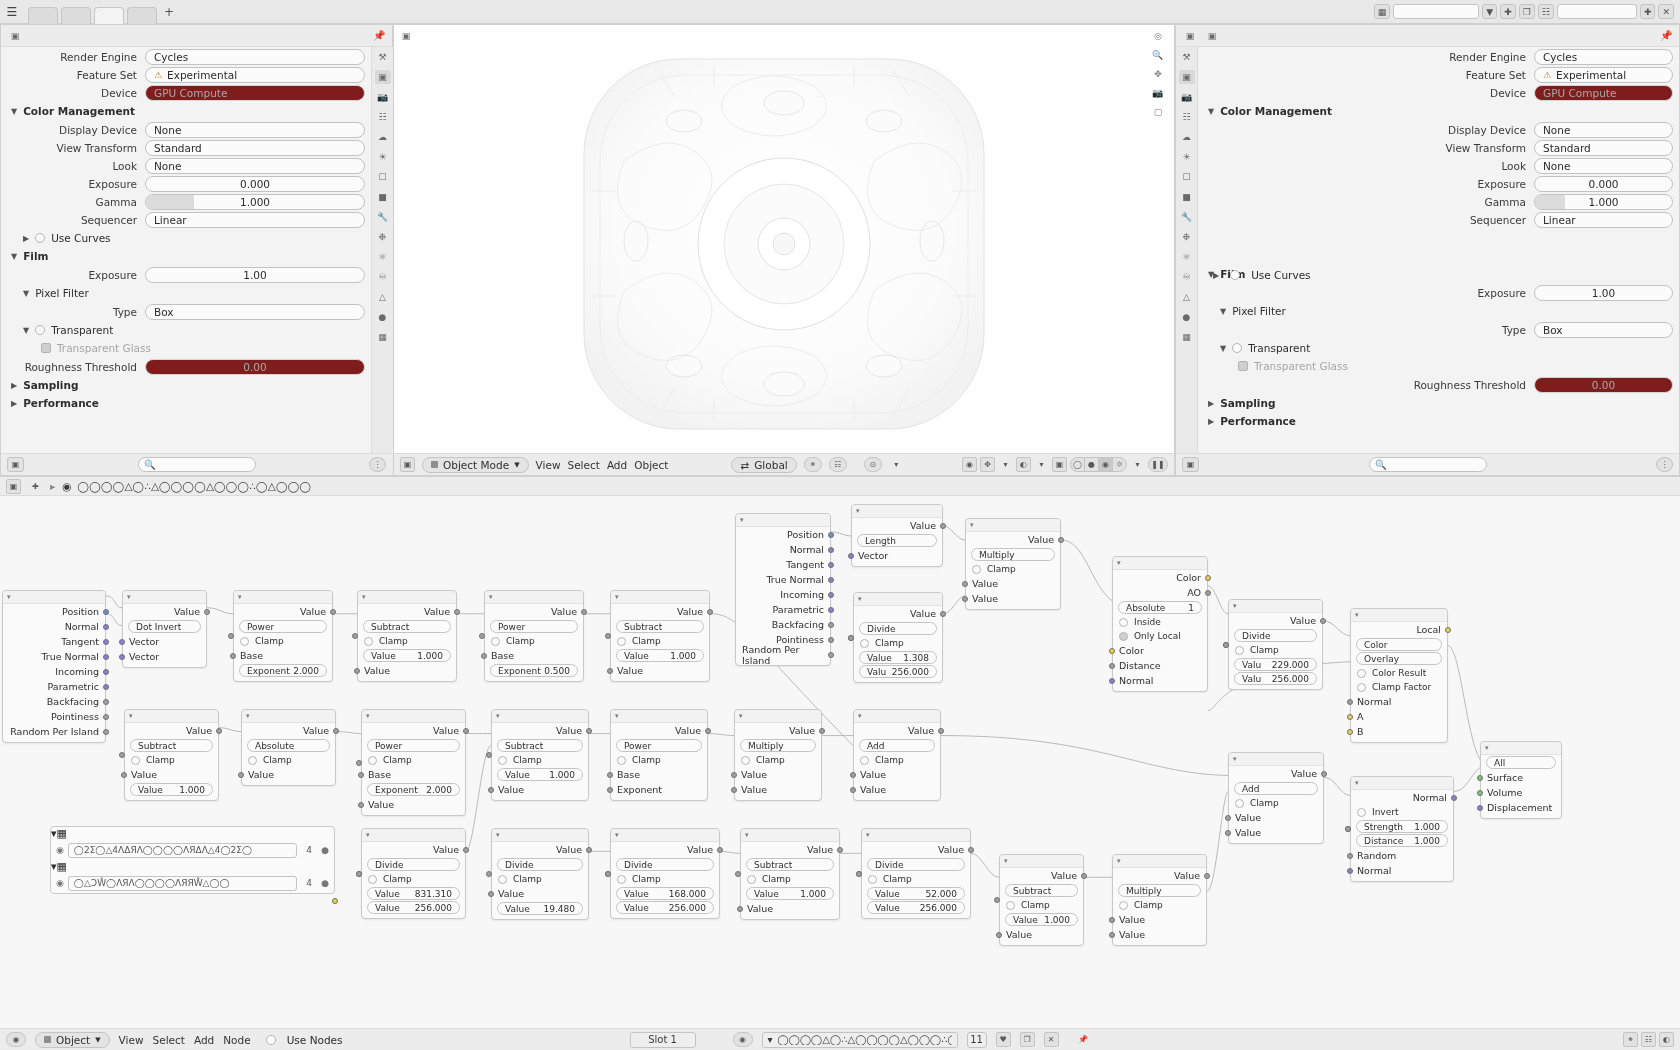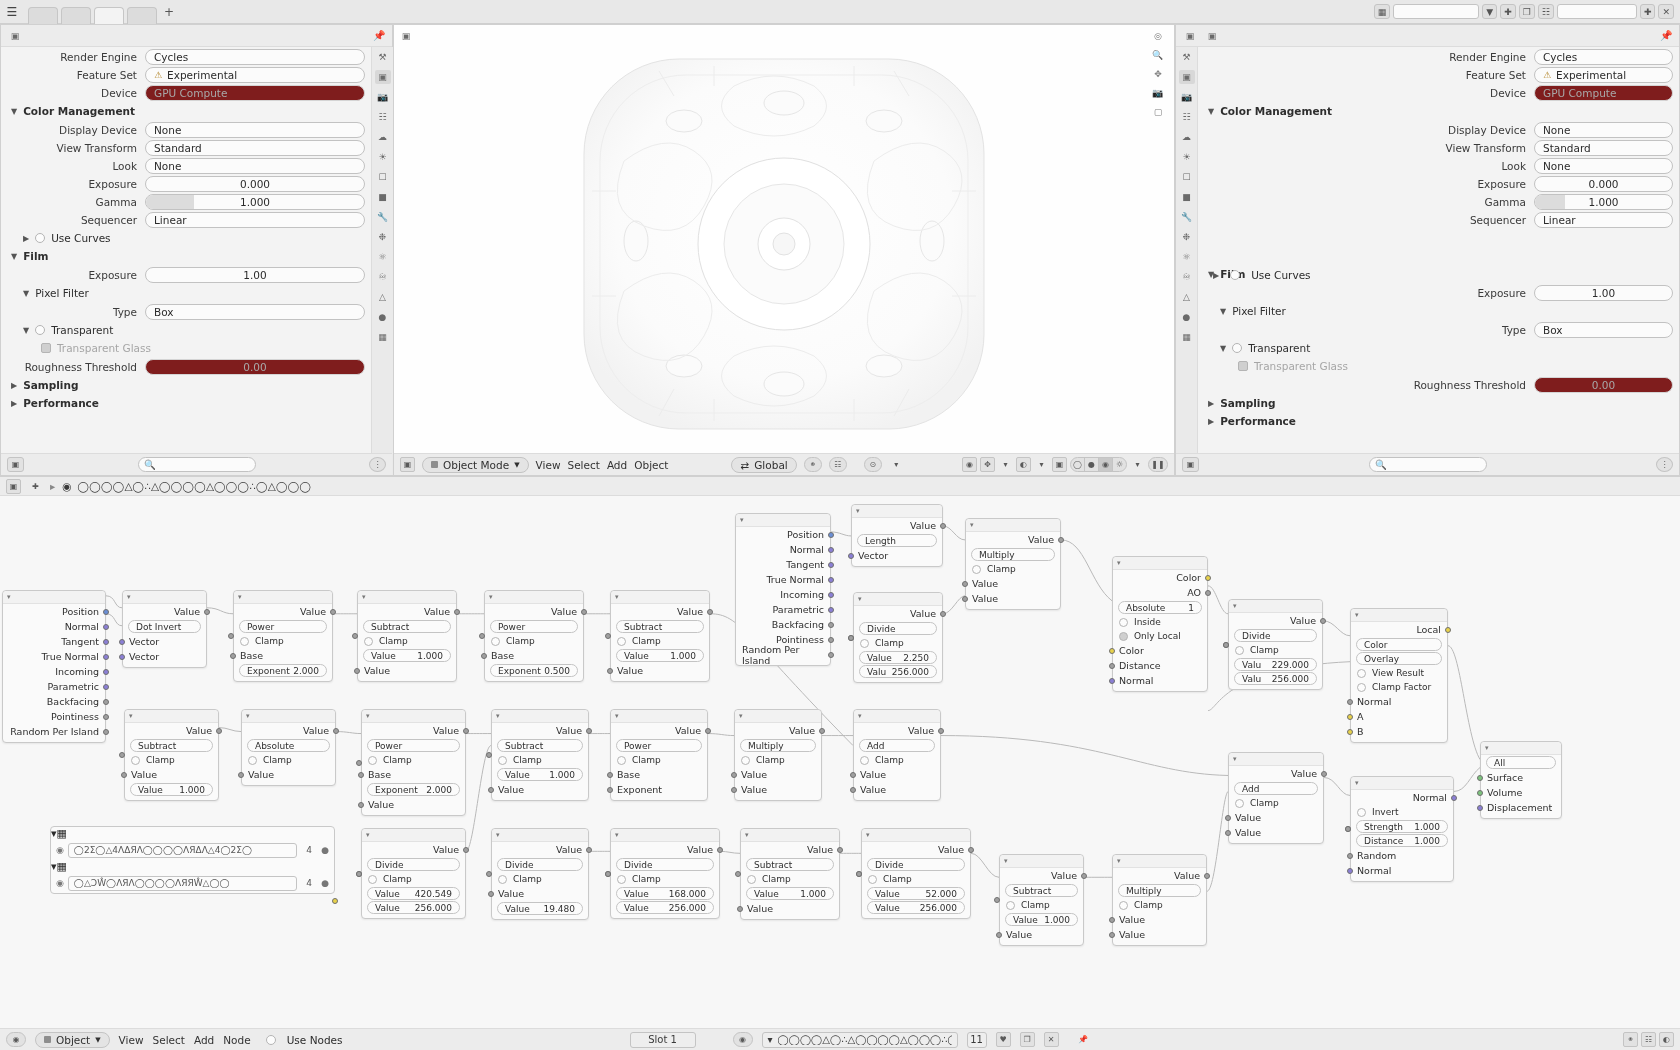--- a/index.html
+++ b/index.html
@@ -963,21 +963,21 @@
             <span>Value</span>
             <span class="sock out s-gray"></span>
           </div>
         <div class="nwidget">Divide</div>
         <div class="ncheck">
             <span class="cb"></span>
             <span>Clamp</span>
           </div>
         <div class="nwidget split">
             <span>Value</span>
-            <span>420.549</span>
+            <span>831.310</span>
             <span class="sock in s-gray" style="left:-6px"></span>
           </div>
         <div class="nwidget split">
             <span>Value</span>
             <span>256.000</span>
             <span class="sock in s-gray" style="left:-6px"></span>
           </div>
       </div>
 
       <div class="node" style="left:491px; top:332px; width:98px">
@@ -1193,21 +1193,21 @@
             <span>Value</span>
             <span class="sock out s-gray"></span>
           </div>
         <div class="nwidget">Divide</div>
         <div class="ncheck">
             <span class="cb"></span>
             <span>Clamp</span>
           </div>
         <div class="nwidget split">
             <span>Value</span>
-            <span>2.250</span>
+            <span>1.308</span>
             <span class="sock in s-gray" style="left:-6px"></span>
           </div>
         <div class="nwidget split">
             <span>Valu</span>
             <span>256.000</span>
             <span class="sock in s-gray" style="left:-6px"></span>
           </div>
       </div>
 
       <div class="node" style="left:1112px; top:60px; width:96px">
@@ -1272,21 +1272,21 @@
       <div class="node" style="left:1350px; top:112px; width:98px">
         <div class="nhead">▾</div>
         <div class="nrow right">
             <span>Local</span>
             <span class="sock out s-yellow"></span>
           </div>
         <div class="nwidget">Color</div>
         <div class="nwidget">Overlay</div>
         <div class="ncheck">
             <span class="cb"></span>
-            <span>View Result</span>
+            <span>Color Result</span>
           </div>
         <div class="ncheck">
             <span class="cb"></span>
             <span>Clamp Factor</span>
           </div>
         <div class="nrow">
             <span class="sock in s-gray"></span>
             <span>Normal</span>
           </div>
         <div class="nrow">

